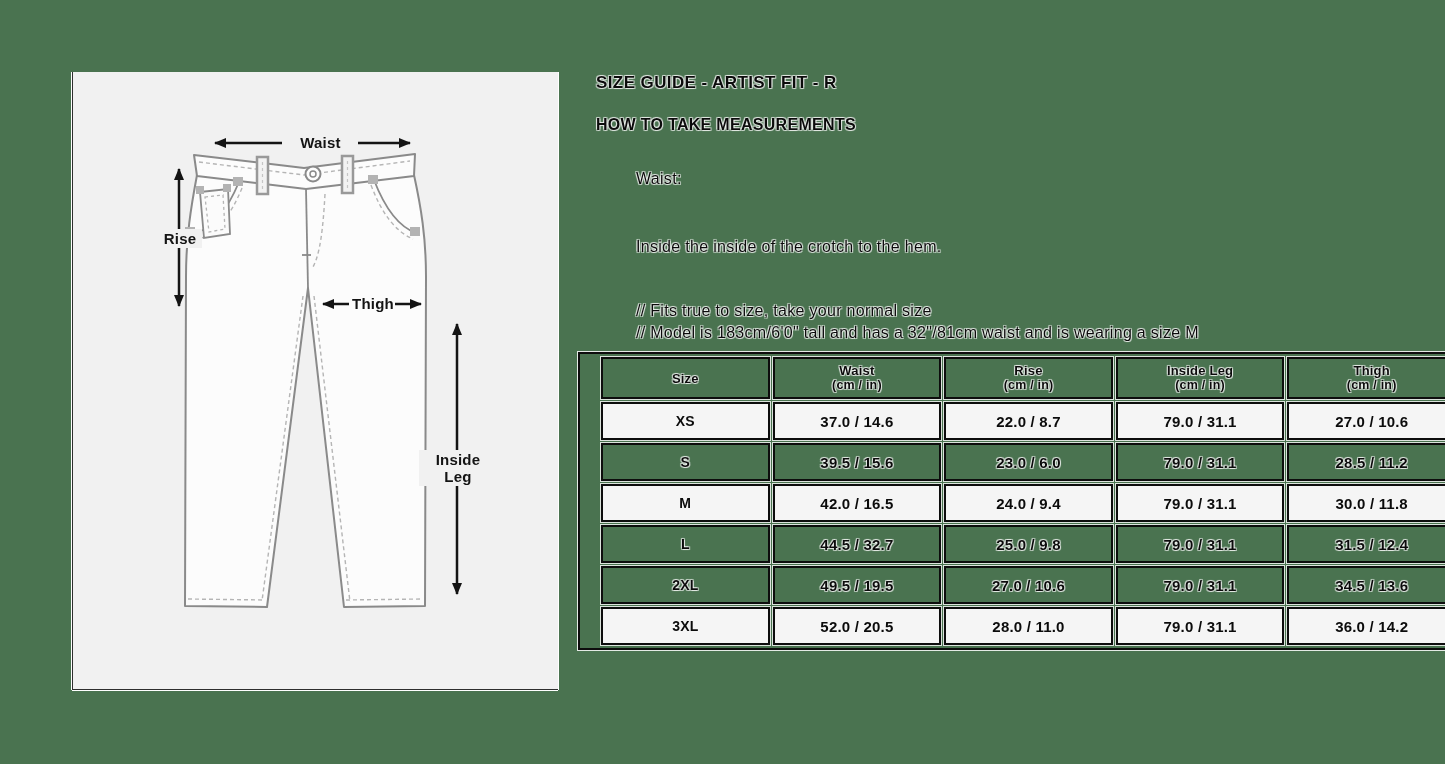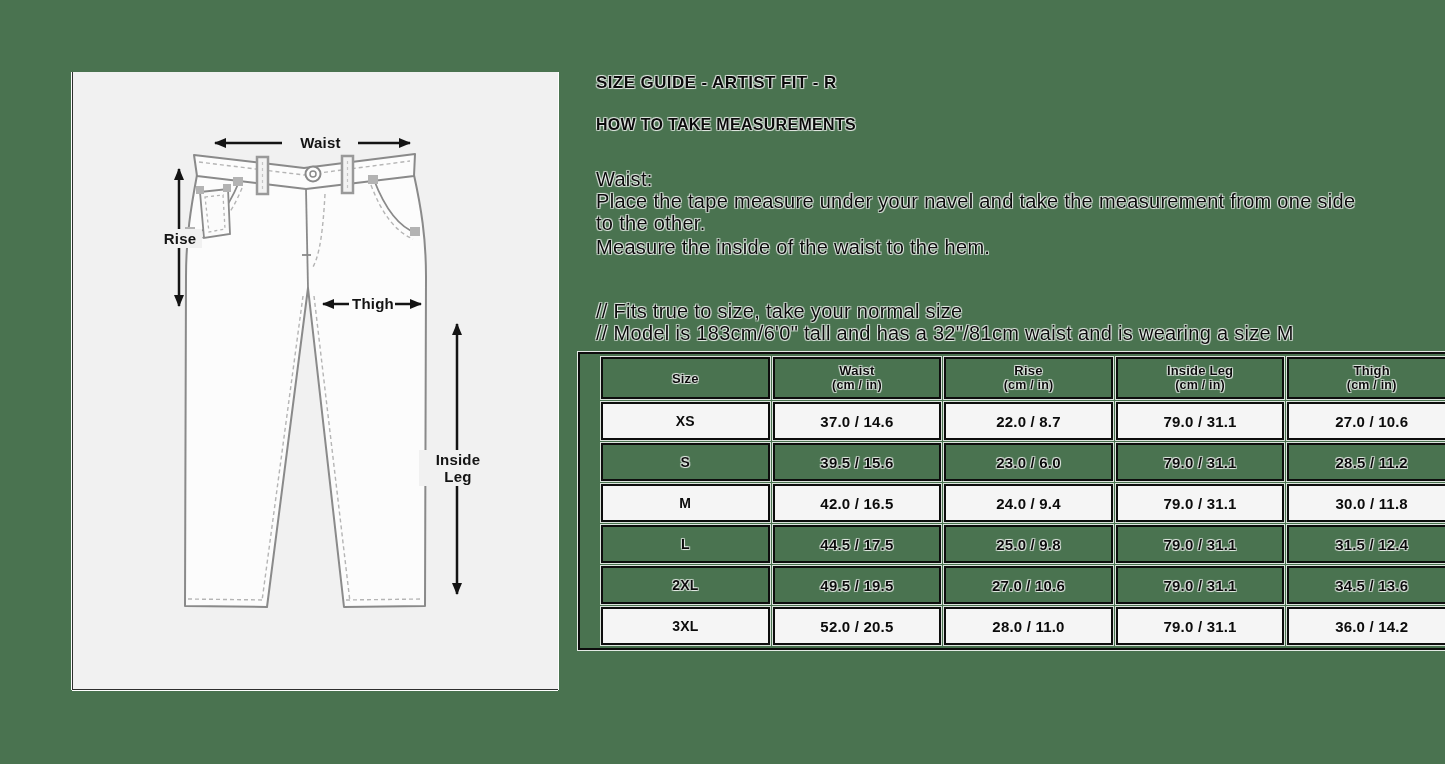--- a/index.html
+++ b/index.html
@@ -39,21 +39,21 @@
     position:absolute;font-size:15px;font-weight:bold;color:#141414;
     text-align:center;line-height:17px;letter-spacing:.2px;
   }
   .dlabel.on-arrow{background:var(--panel);padding:1px 2px;}
 
   
   .content{position:absolute;left:578px;top:0;width:800px;}
   .content .block{position:absolute;left:0;padding-left:18px;}
   .title{top:73px;font-size:17px;font-weight:bold;letter-spacing:.4px;}
   .subtitle{top:116px;font-size:16px;font-weight:bold;letter-spacing:.3px;}
-  .sec,.notes{font-size:20px;line-height:22px;letter-spacing:.3px;}
+  .sec,.notes{font-size:16px;line-height:22px;letter-spacing:.3px;margin-left:40px;}
   .sec-waist{top:168px;}
   .sec-inseam{top:236px;}
   .notes{top:300px;}
 
   
   .size-table{
     position:absolute;left:0;top:352px;width:883px;
     border-collapse:separate;border-spacing:3px;
     border:2px solid var(--border);
     box-shadow:0 0 0 1px rgba(255,255,255,.85);
@@ -148,25 +148,24 @@
   <div class="dlabel on-arrow" style="left:346px;top:378px;width:78px;">Inside Leg</div>
 </div>
 
 <div class="content">
 
   <h1 class="block title halo">SIZE GUIDE - ARTIST FIT - R</h1>
   <div class="block subtitle halo">HOW TO TAKE MEASUREMENTS</div>
 
   <div class="block sec sec-waist">
     <div class="halo">Waist:</div>
-    <div class="halo">Place the tape measure under your navel and take the measurement from one side to the other.</div>
   </div>
 
   <div class="block sec sec-inseam">
-    <div class="halo">Measure the inside of the waist to the hem.</div>
+    <div class="halo">Inside the inside of the crotch to the hem.</div>
   </div>
 
   <div class="block notes">
     <div class="halo">// Fits true to size, take your normal size</div>
     <div class="halo">// Model is 183cm/6'0" tall and has a 32"/81cm waist and is wearing a size M</div>
   </div>
 
   <table class="size-table block">
     <thead>
       <tr>
@@ -194,21 +193,21 @@
       </tr>
       <tr class="row-solid">
         <td class="size-cell">M</td>
         <td>42.0 / 16.5</td>
         <td>24.0 / 9.4</td>
         <td>79.0 / 31.1</td>
         <td>30.0 / 11.8</td>
       </tr>
       <tr class="row-clear">
         <td class="size-cell halo">L</td>
-        <td class="halo">44.5 / 17.5</td>
+        <td class="halo">44.5 / 32.7</td>
         <td class="halo">25.0 / 9.8</td>
         <td class="halo">79.0 / 31.1</td>
         <td class="halo">31.5 / 12.4</td>
       </tr>
       <tr class="row-clear">
         <td class="size-cell halo">2XL</td>
         <td class="halo">49.5 / 19.5</td>
         <td class="halo">27.0 / 10.6</td>
         <td class="halo">79.0 / 31.1</td>
         <td class="halo">34.5 / 13.6</td>

